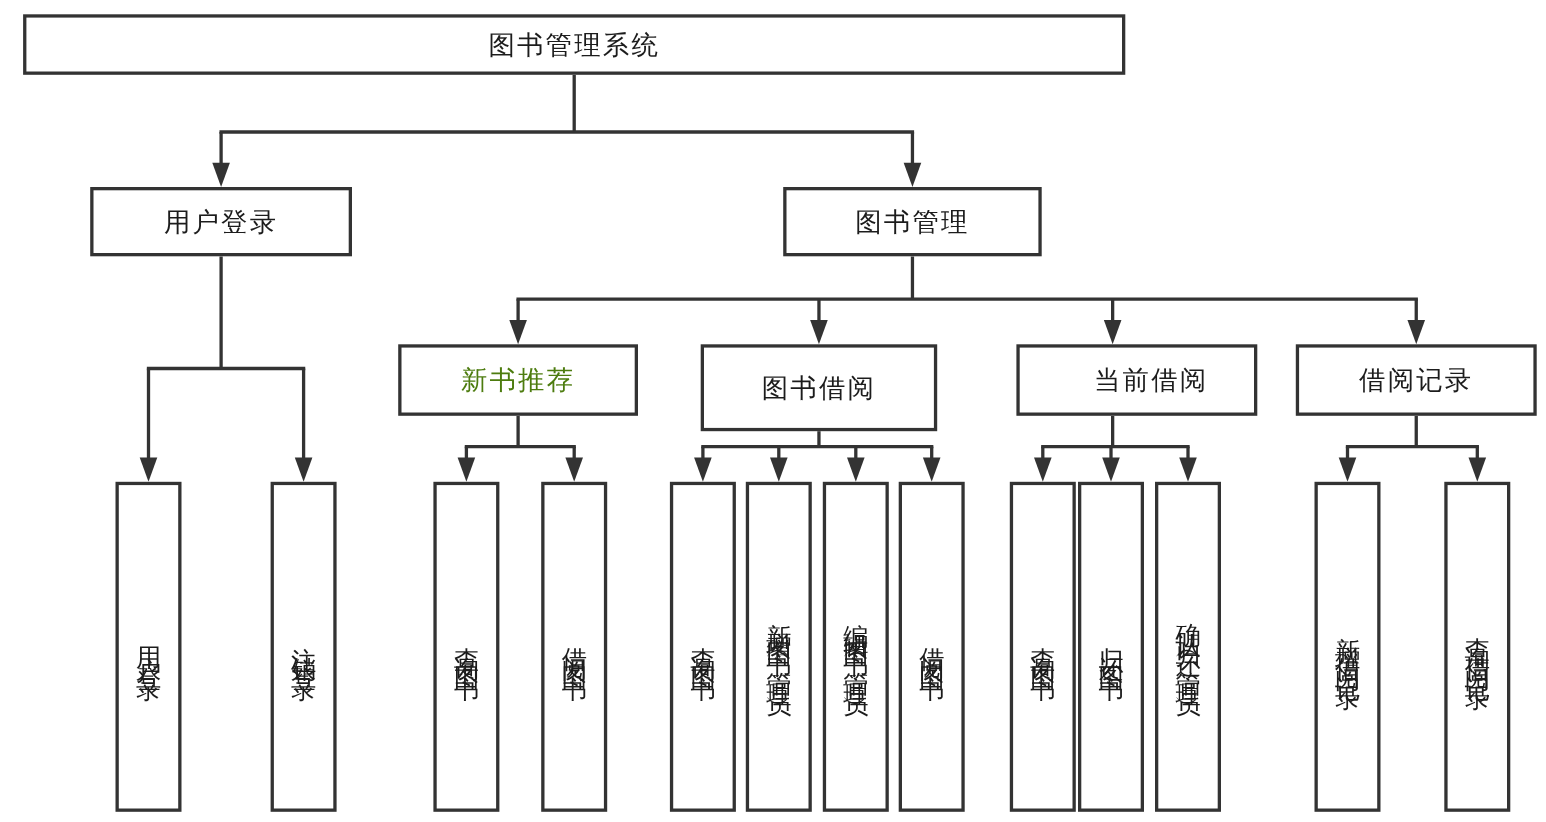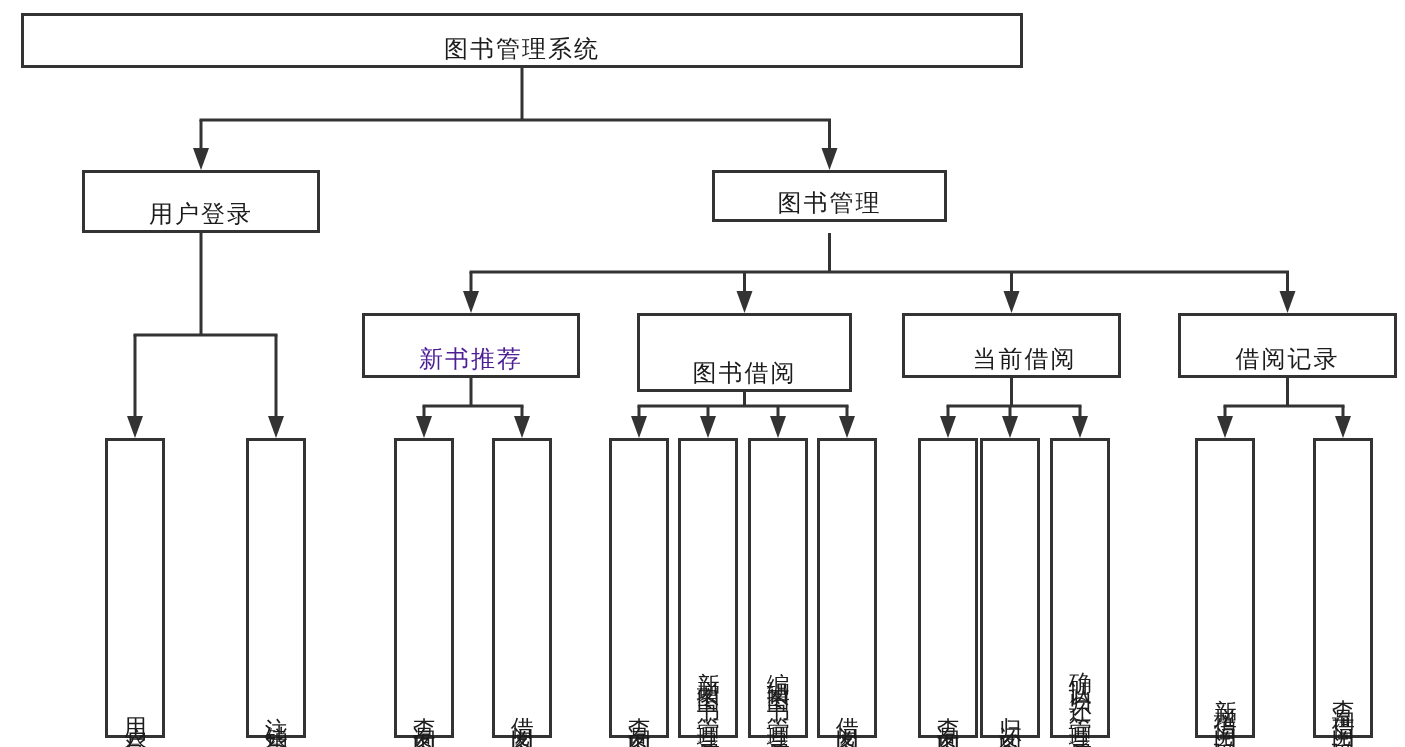--- a/index.html
+++ b/index.html
@@ -19,21 +19,21 @@
     position: absolute;
     left: 0;
     top: 0;
   }
   .node {
     position: absolute;
     box-sizing: border-box;
     background: #ffffff;
     border: 3px solid #333333;
     display: flex;
-    align-items: flex-end;
+    align-items: center;
     justify-content: center;
     color: #1c1c1c;
   }
   .node.h .label {
     font-size: 24px;
     letter-spacing: 2px;
     white-space: nowrap;
   }
   .node.v .label {
     writing-mode: vertical-rl;
@@ -111,30 +111,30 @@
       <line x1="1343" y1="406" x2="1343" y2="427" stroke="#333333" stroke-width="3"></line>
       <polygon points="1335,416 1351,416 1343,438" fill="#333333"></polygon>
     </svg>
   <div id="node-layer">
       <div class="node h" style="left: 21px; top: 13px; width: 1002px; height: 55px; border-color: rgb(51, 51, 51); background: rgb(255, 255, 255);">
         <span class="label" style="color: rgb(28, 28, 28);">图书管理系统</span>
       </div>
       <div class="node h" style="left: 82px; top: 170px; width: 238px; height: 63px; border-color: rgb(51, 51, 51); background: rgb(255, 255, 255);">
         <span class="label" style="color: rgb(28, 28, 28);">用户登录</span>
       </div>
-      <div class="node h" style="left: 712px; top: 170px; width: 235px; height: 52px; border-color: rgb(51, 51, 51); background: rgb(255, 255, 255);">
+      <div class="node h" style="left: 712px; top: 170px; width: 235px; height: 63px; border-color: rgb(51, 51, 51); background: rgb(255, 255, 255);">
         <span class="label" style="color: rgb(28, 28, 28);">图书管理</span>
       </div>
       <div class="node h" style="left: 362px; top: 313px; width: 218px; height: 65px; border-color: rgb(51, 51, 51); background: rgb(255, 255, 255);">
-        <span class="label" style="color: #4c1d95;">新书推荐</span>
+        <span class="label" style="color: #4d7c0f;">新书推荐</span>
       </div>
       <div class="node h" style="left: 637px; top: 313px; width: 215px; height: 79px; border-color: rgb(51, 51, 51); background: rgb(255, 255, 255);">
         <span class="label" style="color: rgb(28, 28, 28);">图书借阅</span>
       </div>
-      <div class="node h" style="left: 902px; top: 313px; width: 219px; height: 65px; border-color: rgb(51, 51, 51); background: rgb(255, 255, 255); padding-left: 26px;">
+      <div class="node h" style="left: 924px; top: 313px; width: 219px; height: 65px; border-color: rgb(51, 51, 51); background: rgb(255, 255, 255); padding-left: 26px;">
         <span class="label" style="color: rgb(28, 28, 28);">当前借阅</span>
       </div>
       <div class="node h" style="left: 1178px; top: 313px; width: 219px; height: 65px; border-color: rgb(51, 51, 51); background: rgb(255, 255, 255);">
         <span class="label" style="color: rgb(28, 28, 28);">借阅记录</span>
       </div>
       <div class="node v" style="left: 105px; top: 438px; width: 60px; height: 300px; border-color: rgb(51, 51, 51); background: rgb(255, 255, 255);">
         <span class="label" style="color: rgb(28, 28, 28);">用户登录</span>
       </div>
       <div class="node v" style="left: 246px; top: 438px; width: 60px; height: 300px; border-color: rgb(51, 51, 51); background: rgb(255, 255, 255);">
         <span class="label" style="color: rgb(28, 28, 28);">注销登录</span>

